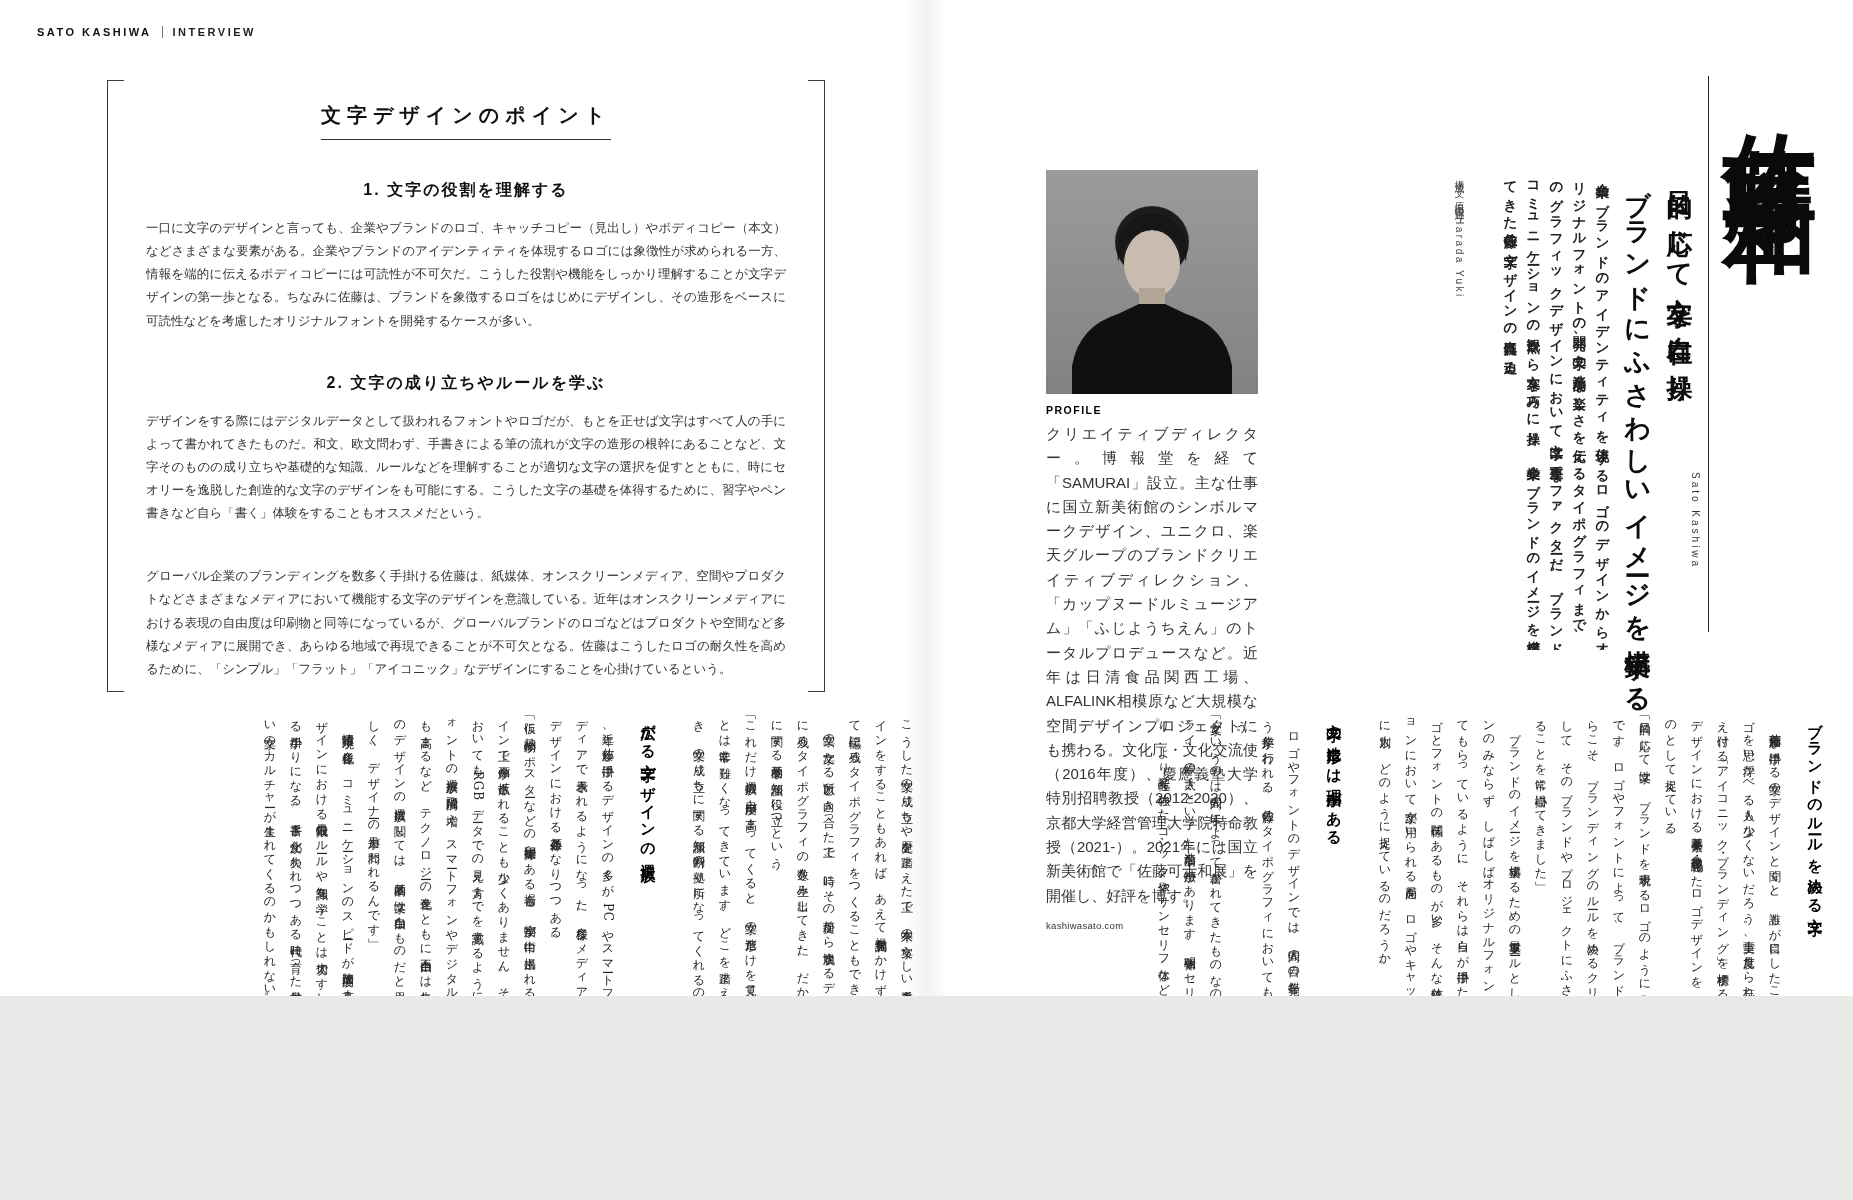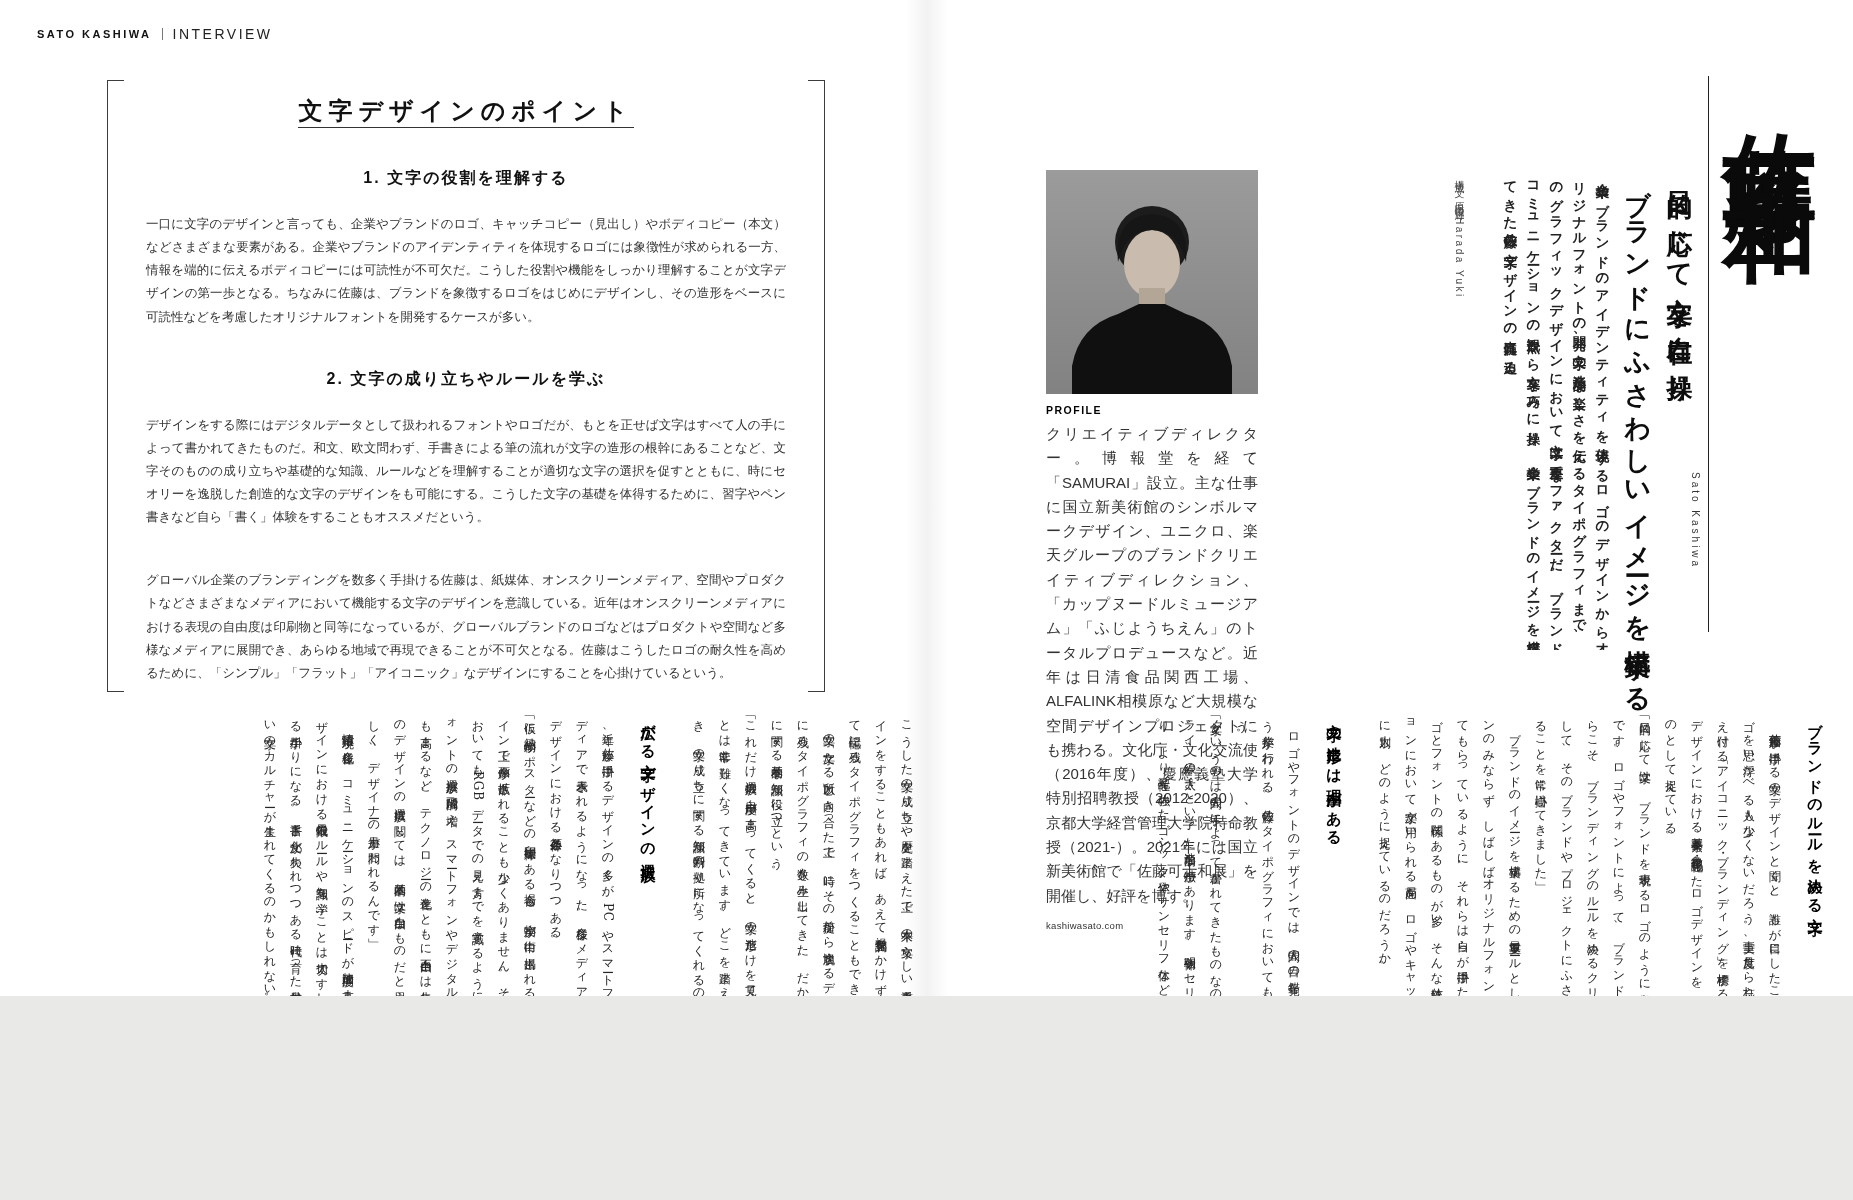--- a/index.html
+++ b/index.html
@@ -15,40 +15,40 @@
   .gutter {
     position:absolute; left:906px; top:0; width:42px; height:100%;
     background: linear-gradient(90deg, rgba(0,0,0,0), rgba(0,0,0,0.05), rgba(0,0,0,0));
     pointer-events:none;
   }
 
   
   .masthead { position:absolute; left:37px; top:26px; display:flex; align-items:center; gap:10px; }
   .masthead .mh-name { font-size:11px; font-weight:700; letter-spacing:2.5px; color:#111; }
   .masthead .mh-div { width:1px; height:12px; background:#777; }
-  .masthead .mh-section { font-size:14px; font-weight:400; letter-spacing:2.5px; color:#222; }
+  .masthead .mh-section { font-size:11px; font-weight:700; letter-spacing:2.5px; color:#222; }
 
   
   .points-box { position:absolute; left:107px; top:80px; width:718px; height:612px; text-align:center; }
   .points-box::before {
     content:""; position:absolute; left:0; top:0; bottom:0; width:16px;
     border:1px solid #3c3c3c; border-right:none;
   }
   .points-box::after {
     content:""; position:absolute; right:0; top:0; bottom:0; width:16px;
     border:1px solid #3c3c3c; border-left:none;
   }
   .pb-title {
-    display:inline-block; margin-top:15px; font-size:24px; font-weight:700;
-    letter-spacing:6px; border-bottom:1px solid #333; color:#111;
+    display:inline-block; margin-top:22px; font-size:20px; font-weight:700;
+    letter-spacing:6px; padding-bottom:10px; border-bottom:1px solid #333; color:#111;
   }
   .pb-section { margin-top:40px; }
   .pb-heading { font-size:16px; font-weight:700; letter-spacing:2px; color:#111; }
   .pb-body {
-    width:640px; margin:24px auto 0; text-align:justify;
+    width:640px; margin:16px auto 0; text-align:justify;
     font-size:12.5px; line-height:1.85; color:#333;
   }
 
   
   .portrait { position:absolute; left:1046px; top:170px; width:212px; height:224px; }
   .profile { position:absolute; left:1046px; top:404px; width:212px; }
   .profile-label { font-size:10.5px; font-weight:700; letter-spacing:1.5px; color:#000; }
   .profile-text { margin-top:6px; font-size:15px; line-height:1.62; text-align:justify; color:#333; }
   .profile-url { margin-top:12px; font-size:9.5px; color:#333; letter-spacing:0.3px; }
 

